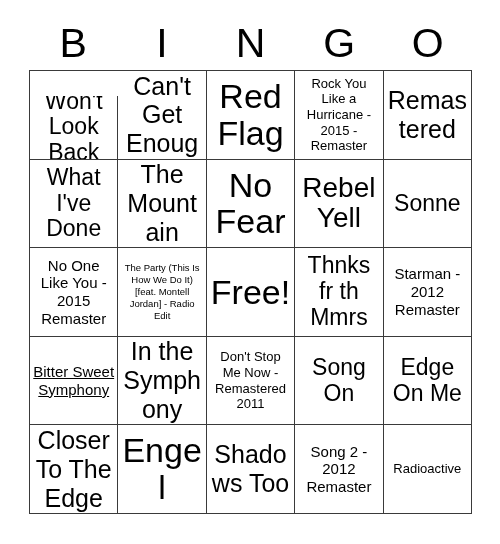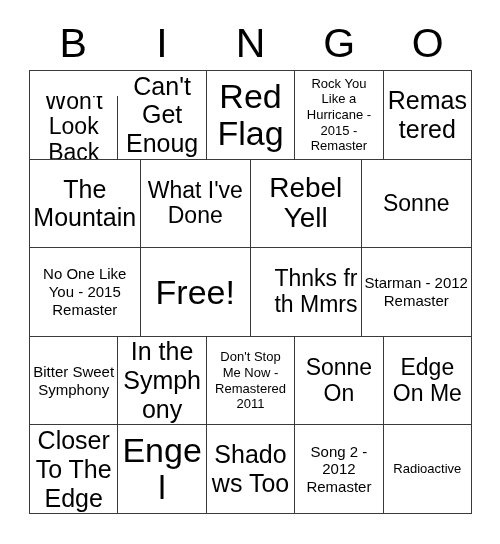--- a/index.html
+++ b/index.html
@@ -124,61 +124,67 @@
         </div>
       <div class="cell fs-xs" style="border-right-color: rgb(58, 58, 58); border-bottom-color: rgb(58, 58, 58);">
           <span class="cell-text" style="color: rgb(0, 0, 0);">Rock You Like a Hurricane - 2015 - Remaster</span>
         </div>
       <div class="cell fs-md" style="border-right-color: rgb(58, 58, 58); border-bottom-color: rgb(58, 58, 58);">
           <span class="cell-text" style="color: rgb(0, 0, 0);">Remastered</span>
         </div>
     </div>
 
     <div class="grid-row">
+      <div class="cell fs-lg" style="border-right-color: rgb(58, 58, 58); border-bottom-color: rgb(58, 58, 58);">
+          <span class="cell-text" style="color: rgb(0, 0, 0);">What I've Done</span>
+        </div>
       <div class="cell fs-md" style="border-right-color: rgb(58, 58, 58); border-bottom-color: rgb(58, 58, 58);">
           <span class="cell-text" style="color: rgb(0, 0, 0);">The Mountain</span>
         </div>
-      <div class="cell fs-lg" style="border-right-color: rgb(58, 58, 58); border-bottom-color: rgb(58, 58, 58);">
-          <span class="cell-text" style="color: rgb(0, 0, 0);">What I've Done</span>
+      <div class="cell fs-xxl" style="border-right-color: rgb(58, 58, 58); border-bottom-color: rgb(58, 58, 58);">
+          <span class="cell-text" style="color: rgb(0, 0, 0);">No Fear</span>
         </div>
       <div class="cell fs-xl" style="border-right-color: rgb(58, 58, 58); border-bottom-color: rgb(58, 58, 58);">
           <span class="cell-text" style="color: rgb(0, 0, 0);">Rebel Yell</span>
         </div>
       <div class="cell fs-lg" style="border-right-color: rgb(58, 58, 58); border-bottom-color: rgb(58, 58, 58);">
           <span class="cell-text" style="color: rgb(0, 0, 0);">Sonne</span>
         </div>
     </div>
 
     <div class="grid-row">
       <div class="cell fs-sm" style="border-right-color: rgb(58, 58, 58); border-bottom-color: rgb(58, 58, 58);">
           <span class="cell-text" style="color: rgb(0, 0, 0);">No One Like You - 2015 Remaster</span>
         </div>
+      <div class="cell fs-xxs" style="border-right-color: rgb(58, 58, 58); border-bottom-color: rgb(58, 58, 58);">
+          <span class="cell-text" style="color: rgb(0, 0, 0);">The Party (This Is How We Do It) [feat. Montell Jordan] - Radio Edit</span>
+        </div>
       <div class="cell fs-xxl" style="border-right-color: rgb(58, 58, 58); border-bottom-color: rgb(58, 58, 58);">
           <span class="cell-text" style="color: rgb(0, 0, 0);">Free!</span>
         </div>
       <div class="cell fs-lg" style="border-right-color: rgb(58, 58, 58); border-bottom-color: rgb(58, 58, 58);">
-          <span class="cell-text" style="color: rgb(0, 0, 0); text-align: right;">Thnks fr th Mmrs</span>
+          <span class="cell-text" style="color: rgb(0, 0, 0);">Thnks fr th Mmrs</span>
         </div>
       <div class="cell fs-sm" style="border-right-color: rgb(58, 58, 58); border-bottom-color: rgb(58, 58, 58);">
           <span class="cell-text" style="color: rgb(0, 0, 0);">Starman - 2012 Remaster</span>
         </div>
     </div>
 
     <div class="grid-row">
-      <div class="cell fs-sm" style="border-right-color: rgb(58, 58, 58); border-bottom-color: rgb(58, 58, 58);">
+      <div class="cell fs-sm" style="border-right-color: rgb(58, 58, 58); border-bottom-color: rgb(58, 58, 58); text-decoration: underline;">
           <span class="cell-text" style="color: rgb(0, 0, 0);">Bitter Sweet Symphony</span>
         </div>
       <div class="cell fs-md" style="border-right-color: rgb(58, 58, 58); border-bottom-color: rgb(58, 58, 58);">
           <span class="cell-text" style="color: rgb(0, 0, 0);">In the Symphony</span>
         </div>
       <div class="cell fs-xs" style="border-right-color: rgb(58, 58, 58); border-bottom-color: rgb(58, 58, 58);">
           <span class="cell-text" style="color: rgb(0, 0, 0);">Don't Stop Me Now - Remastered 2011</span>
         </div>
       <div class="cell fs-lg" style="border-right-color: rgb(58, 58, 58); border-bottom-color: rgb(58, 58, 58);">
-          <span class="cell-text" style="color: rgb(0, 0, 0);">Sonne On</span>
+          <span class="cell-text" style="color: rgb(0, 0, 0);">Song On</span>
         </div>
       <div class="cell fs-lg" style="border-right-color: rgb(58, 58, 58); border-bottom-color: rgb(58, 58, 58);">
           <span class="cell-text" style="color: rgb(0, 0, 0);">Edge On Me</span>
         </div>
     </div>
 
     <div class="grid-row">
       <div class="cell fs-md" style="border-right-color: rgb(58, 58, 58); border-bottom-color: rgb(58, 58, 58);">
           <span class="cell-text" style="color: rgb(0, 0, 0);">Closer To The Edge</span>
         </div>

